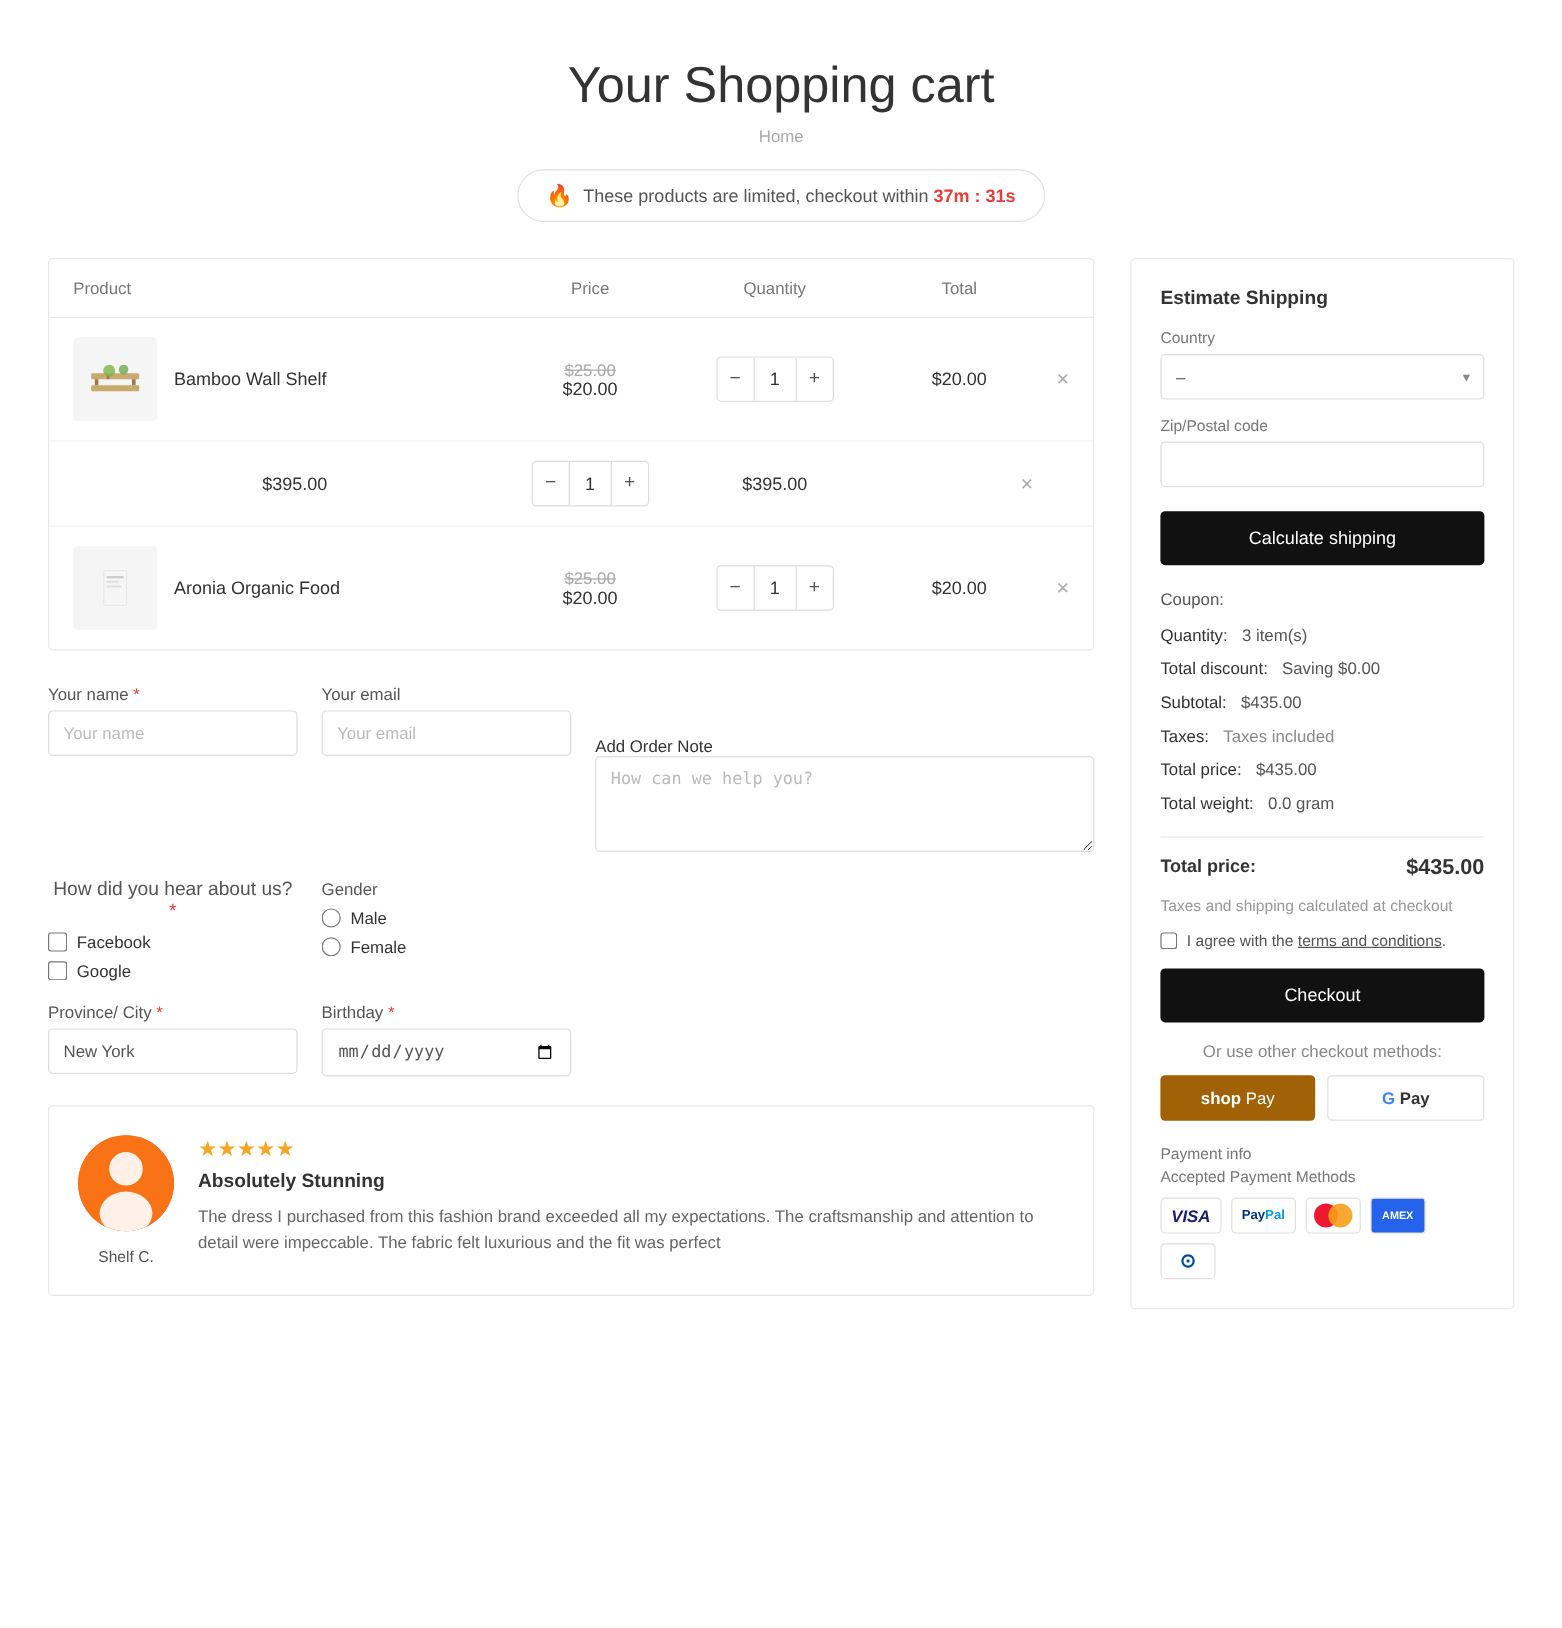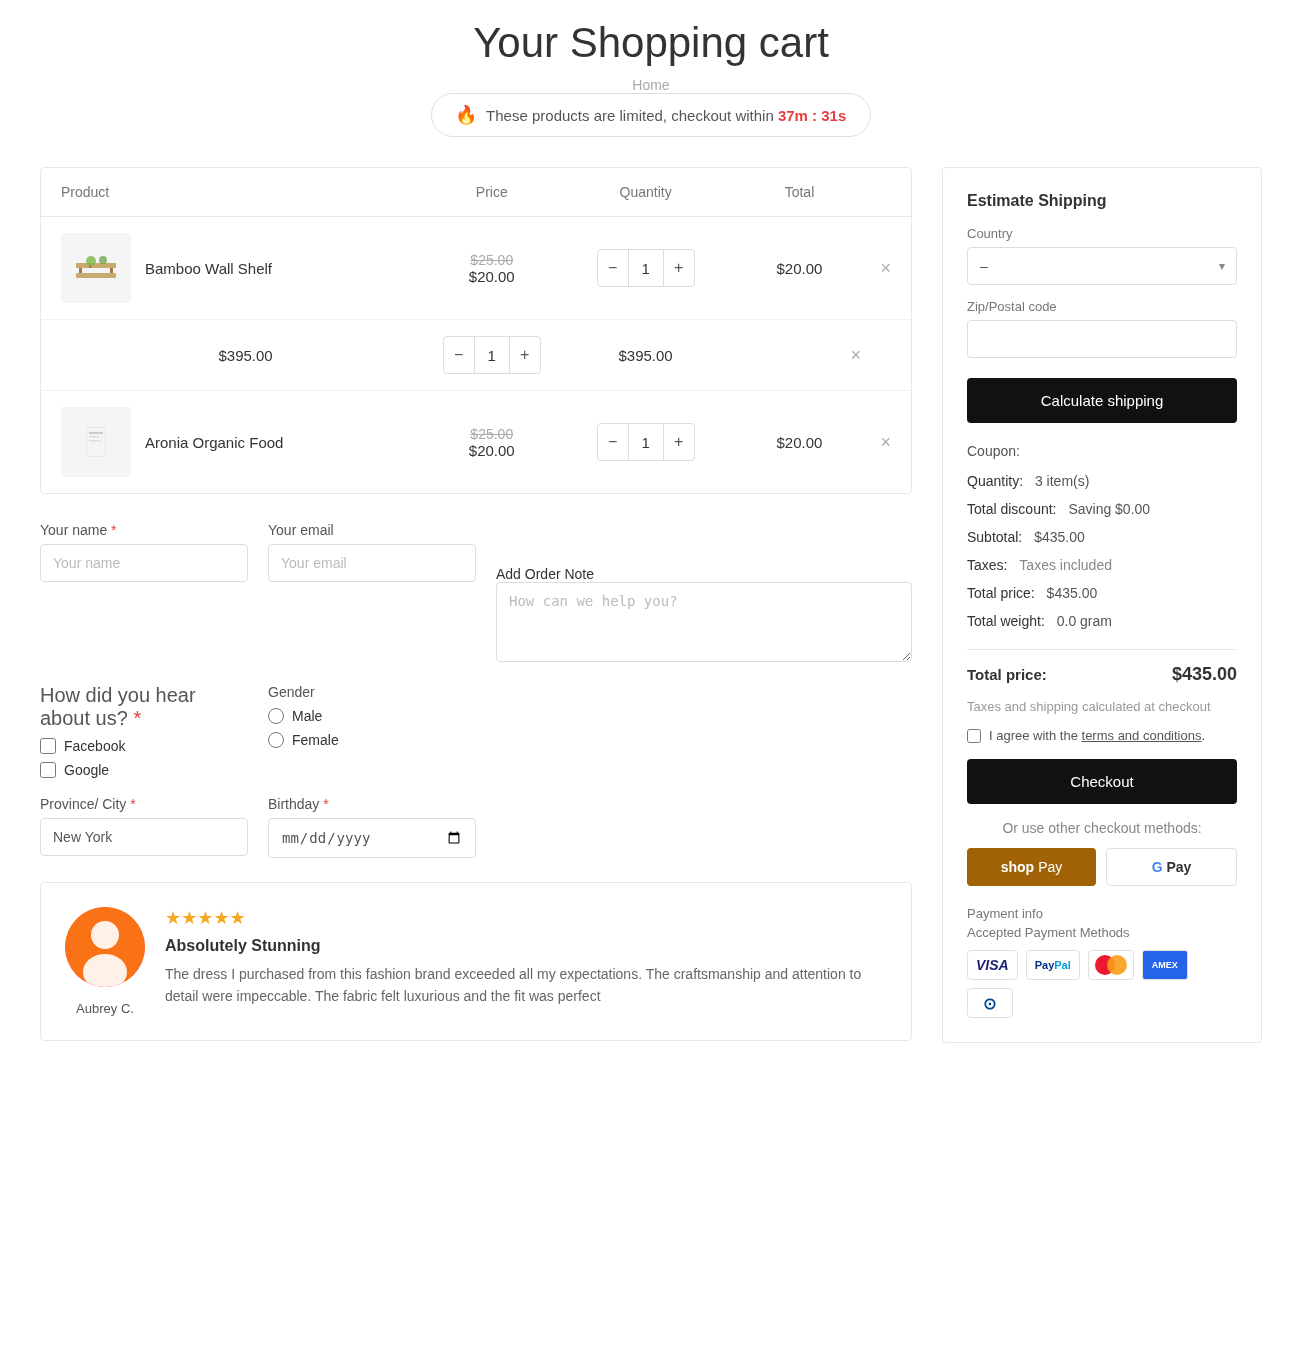--- a/index.html
+++ b/index.html
@@ -1,21 +1,21 @@
 <!DOCTYPE html>
 <html><head>
   <meta charset="utf-8">
   <style>
     * { box-sizing: border-box; margin: 0; padding: 0; }
     body { font-family: -apple-system, BlinkMacSystemFont, 'Segoe UI', sans-serif; background: #fff; color: #333; }
 
-    .page-wrapper { max-width: 1302px; margin: 0 auto; padding: 19px 40px; }
+    .page-wrapper { max-width: 1302px; margin: 0 auto; padding: 47px 40px; }
 
     .page-title { text-align: center; font-size: 42px; font-weight: 400; margin-bottom: 10px; }
-    .breadcrumb { text-align: center; color: #aaa; font-size: 14px; }
+    .breadcrumb { text-align: center; color: #aaa; font-size: 14px; margin-bottom: 20px; }
 
     .alert-banner {
       display: flex; align-items: center; justify-content: center;
       border: 1px solid #e0e0e0; border-radius: 25px;
       padding: 10px 24px; width: fit-content; margin: 0 auto 30px;
       font-size: 15px; color: #555;
     }
     .alert-banner .fire { margin-right: 8px; font-size: 18px; }
     .alert-timer { color: #e53e3e; font-weight: 600; }
 
@@ -269,21 +269,21 @@
           </div>
 
           <div>
             <div class="order-note-label">Add Order Note</div>
             <textarea class="order-note-textarea" placeholder="How can we help you?" style=""></textarea>
           </div>
         </div>
 
         <div style="display: grid; grid-template-columns: 1fr 1fr 2fr; gap: 20px; margin-top: 18px; align-items: start;">
           <div>
-            <div style="font-size:20px;color:#555;margin-bottom:8px;">
+            <div style="font-size:16px;color:#555;margin-bottom:8px;text-align:center;">
               <span>How did you hear about us?</span>
               <span style="color:#e53e3e;"> *</span>
             </div>
             <div class="checkboxes-group">
               <label class="checkbox-item">
                 <input type="checkbox" style="">
                 <span>Facebook</span>
               </label>
               <label class="checkbox-item">
                 <input type="checkbox" style="">
@@ -335,21 +335,21 @@
       <div class="review-section">
         <div style="display:flex;flex-direction:column;align-items:center;gap:6px;flex-shrink:0;">
           <div class="avatar-person">
             <svg viewBox="0 0 80 80" xmlns="http://www.w3.org/2000/svg" width="80" height="80">
               <circle cx="40" cy="40" r="40" fill="#f97316"></circle>
 
               <circle cx="40" cy="28" r="14" fill="#fff" opacity="0.9"></circle>
               <ellipse cx="40" cy="65" rx="22" ry="18" fill="#fff" opacity="0.9"></ellipse>
             </svg>
           </div>
-          <div class="reviewer-name">Aubrey C.</div>
+          <div class="reviewer-name">Shelf C.</div>
         </div>
         <div class="reviewer-info">
           <div class="stars">★★★★★</div>
           <div class="review-title">Absolutely Stunning</div>
           <div class="review-text">The dress I purchased from this fashion brand exceeded all my expectations. The craftsmanship and attention to detail were impeccable. The fabric felt luxurious and the fit was perfect</div>
         </div>
       </div>
 
     </div>
 

